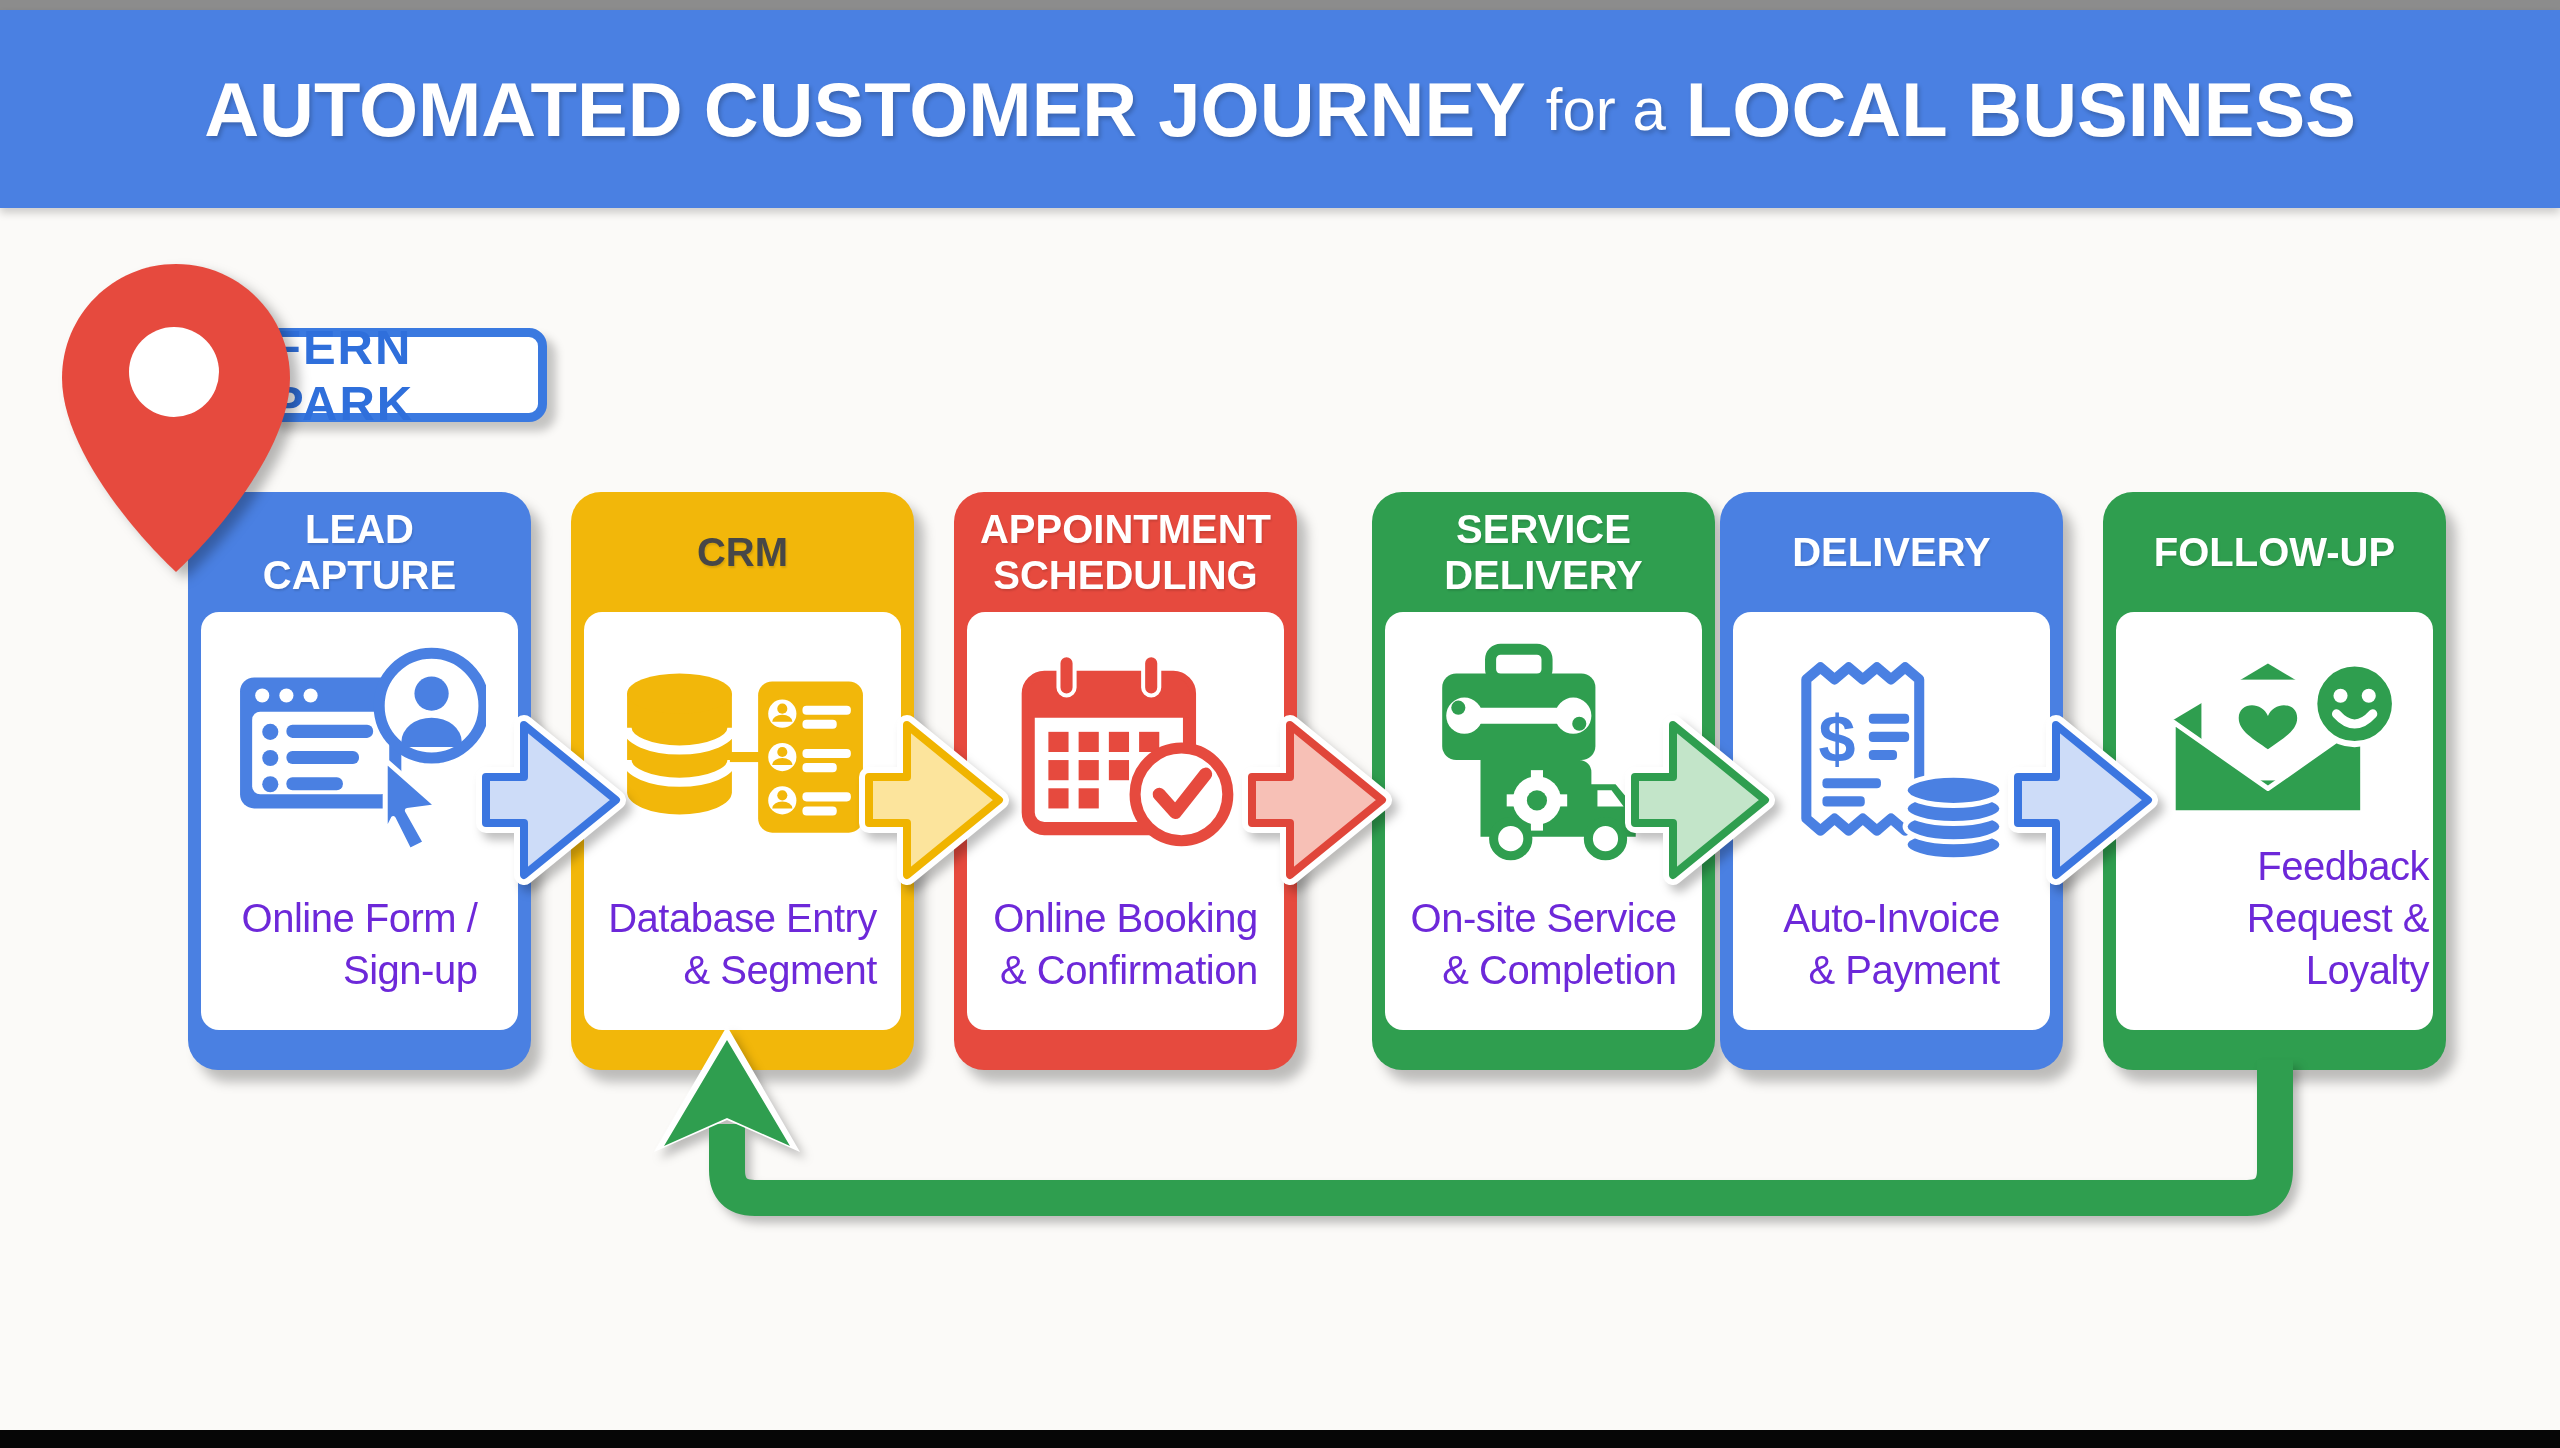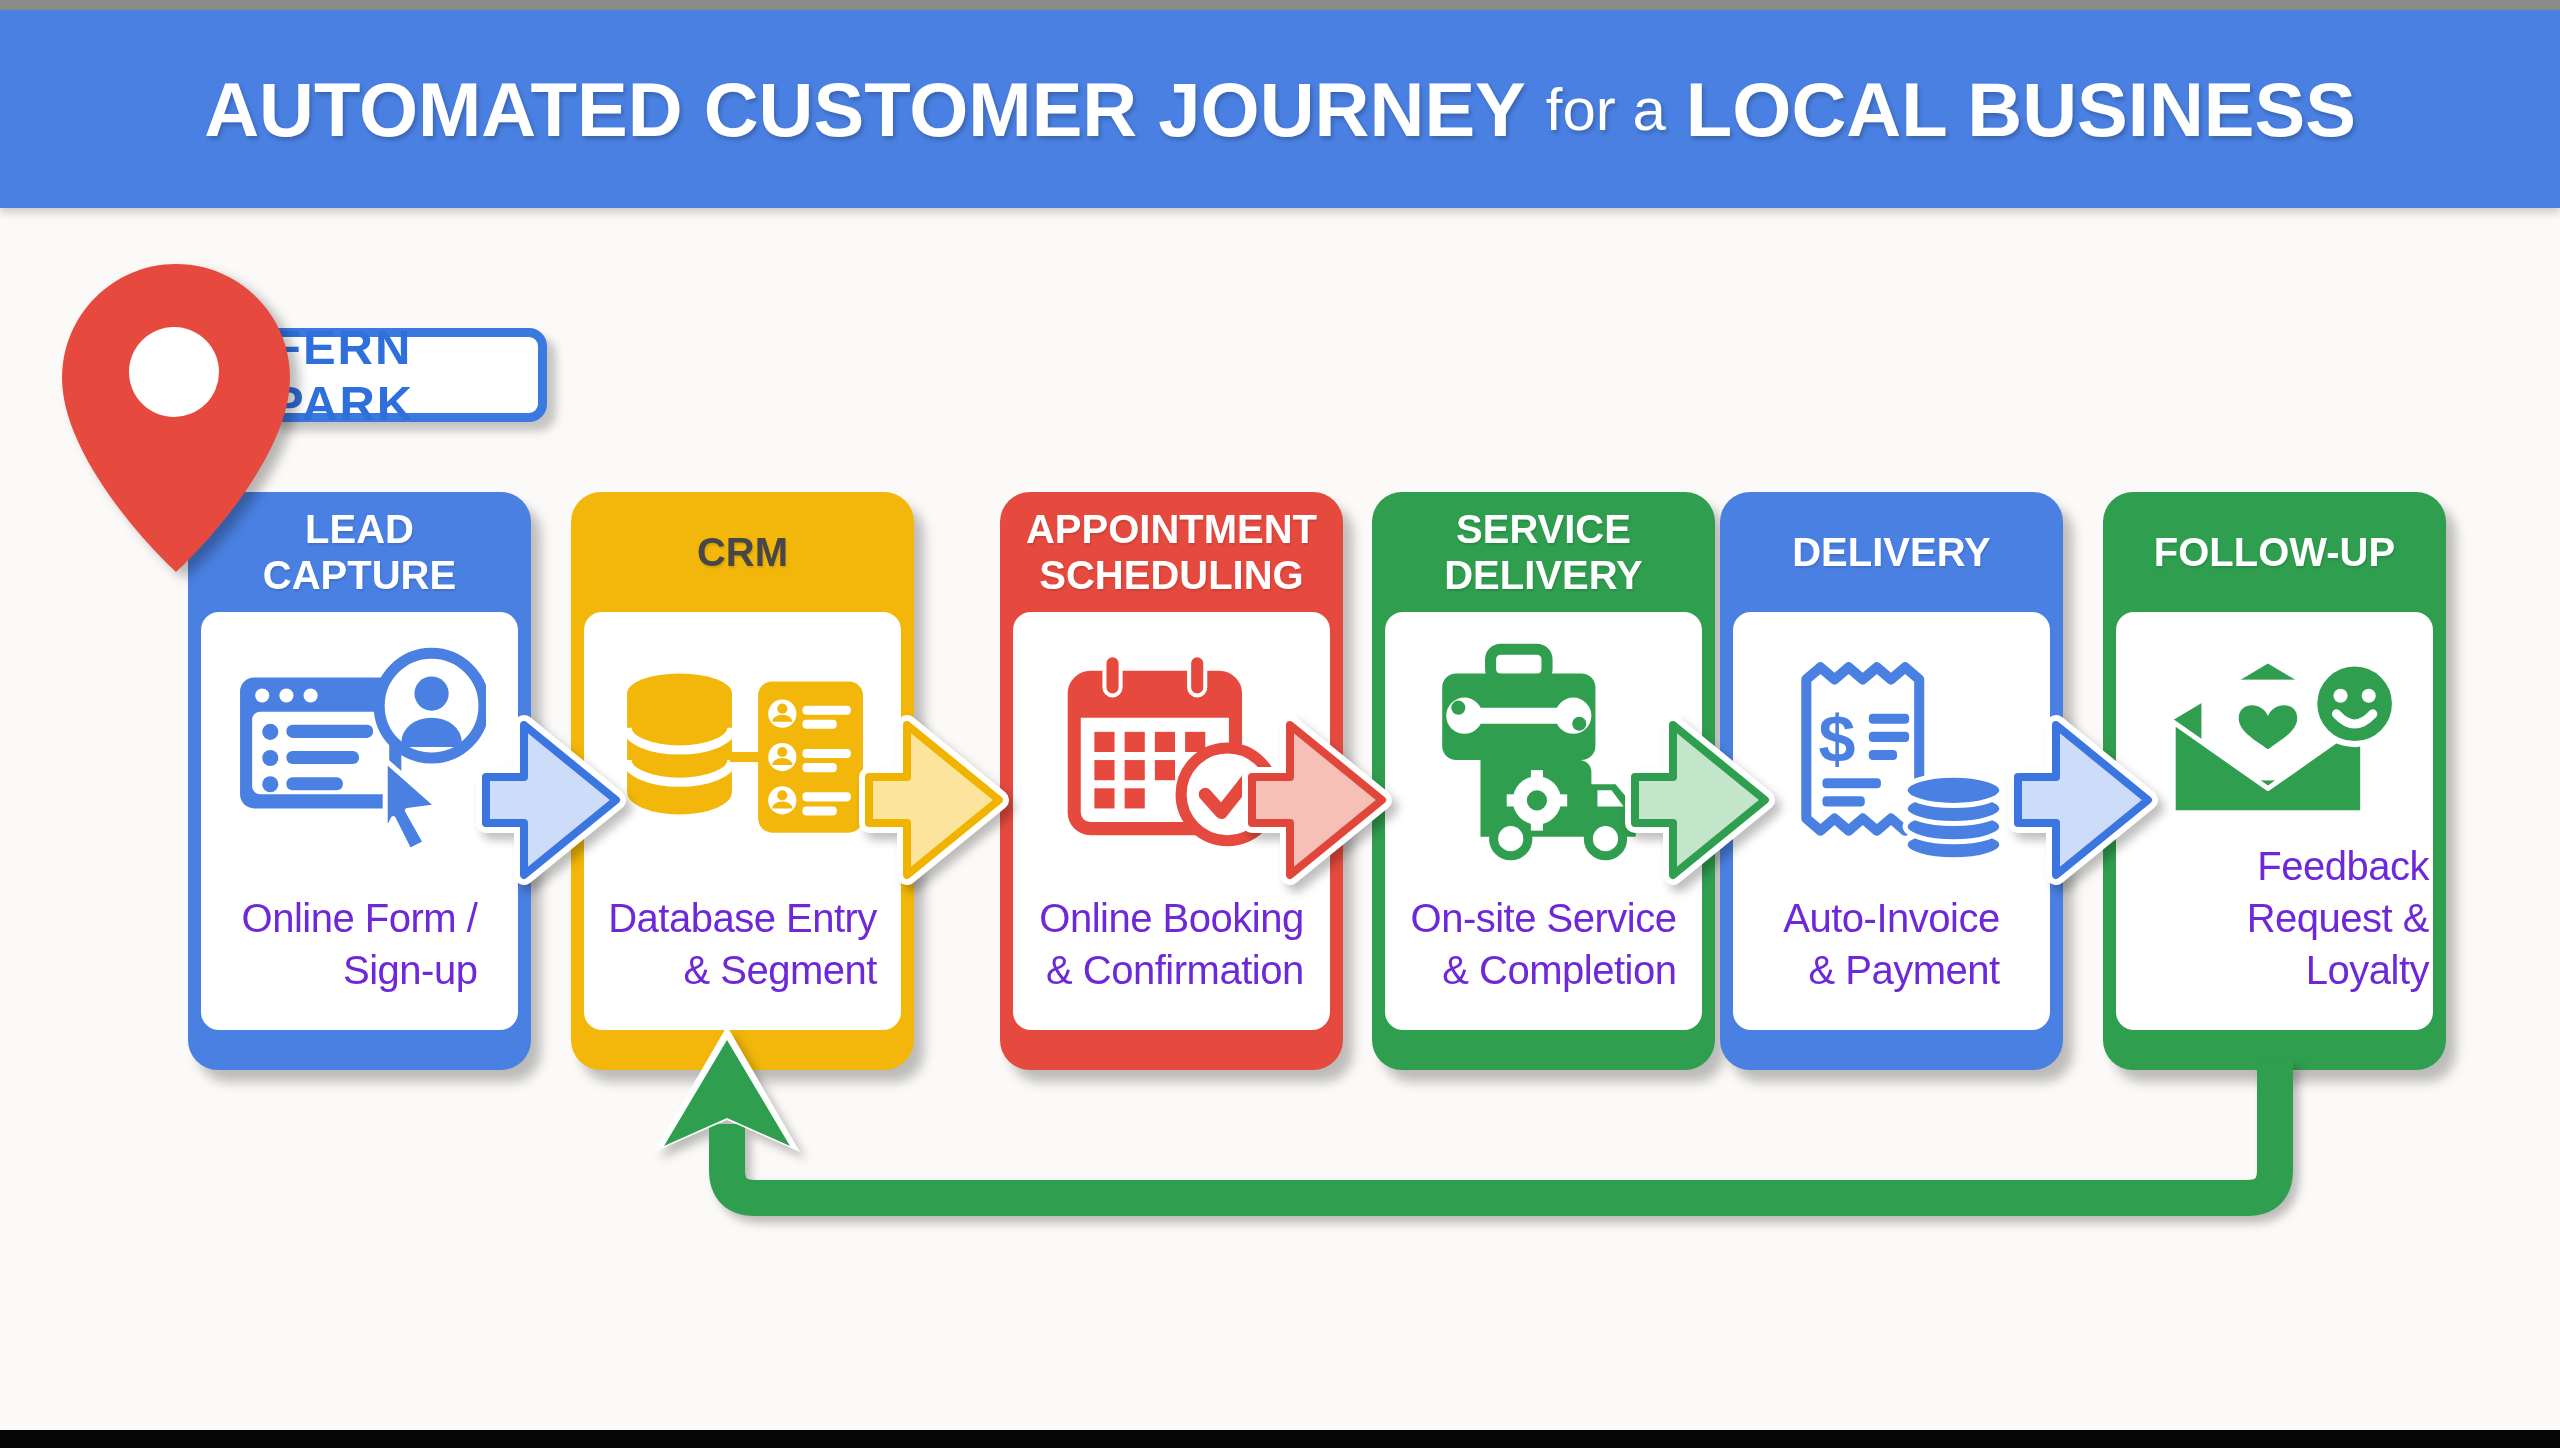--- a/index.html
+++ b/index.html
@@ -137,21 +137,21 @@
           <circle cx="196" cy="64" r="52" fill="#fff" stroke="currentColor" stroke-width="11"></circle>
           <circle cx="196" cy="52" r="17" fill="currentColor"></circle>
           <path d="M166,100 a30,24 0 0 1 60,0 v5 h-60 z" fill="currentColor"></path>
           <path d="M150,118 L202,164 L172,168 L190,200 L174,208 L158,176 L150,192 Z" fill="currentColor" stroke="#fff" stroke-width="5" stroke-linejoin="round"></path>
         </svg>
       </div>
       <div class="card-caption">Online Form /<br>Sign-up</div>
     </div>
   </div>
 
-  <div class="card" style="left: 1000px; --step-color: #e64a3e; --title-color: #ffffff;">
+  <div class="card" style="left: 954px; --step-color: #e64a3e; --title-color: #ffffff;">
     <div class="card-title">APPOINTMENT<br>SCHEDULING</div>
     <div class="card-body">
       <div class="card-icon">
         <svg viewBox="0 0 250 220">
           <rect x="28" y="36" width="160" height="150" rx="16" fill="#fff" stroke="currentColor" stroke-width="13"></rect>
           <path d="M44,36 h128 a16,16 0 0 1 16,16 v24 h-160 v-24 a16,16 0 0 1 16,-16 z" fill="currentColor"></path>
           <rect x="58" y="14" width="16" height="40" rx="8" fill="currentColor" stroke="#fff" stroke-width="4"></rect>
           <rect x="142" y="14" width="16" height="40" rx="8" fill="currentColor" stroke="#fff" stroke-width="4"></rect>
           <rect x="48" y="90" width="20" height="20" fill="currentColor"></rect>
             <rect x="78" y="90" width="20" height="20" fill="currentColor"></rect>

